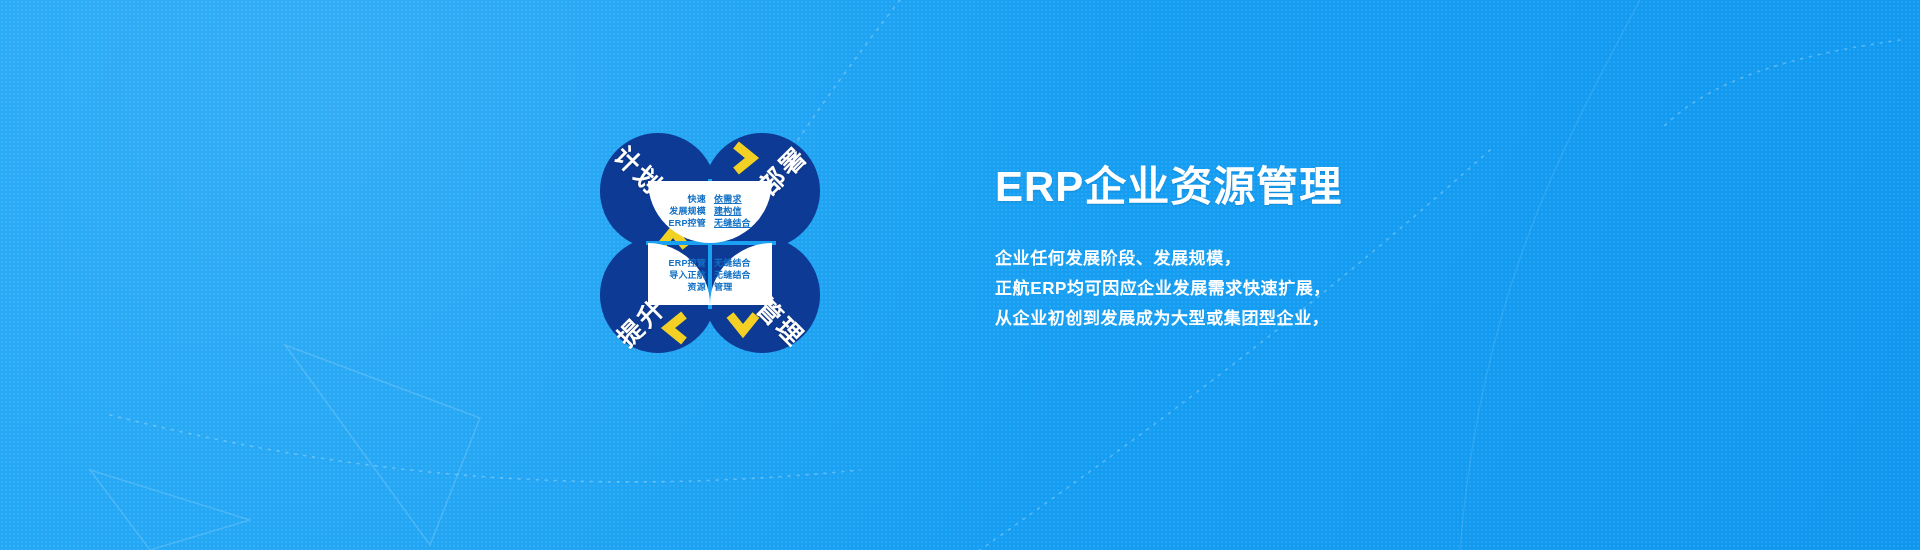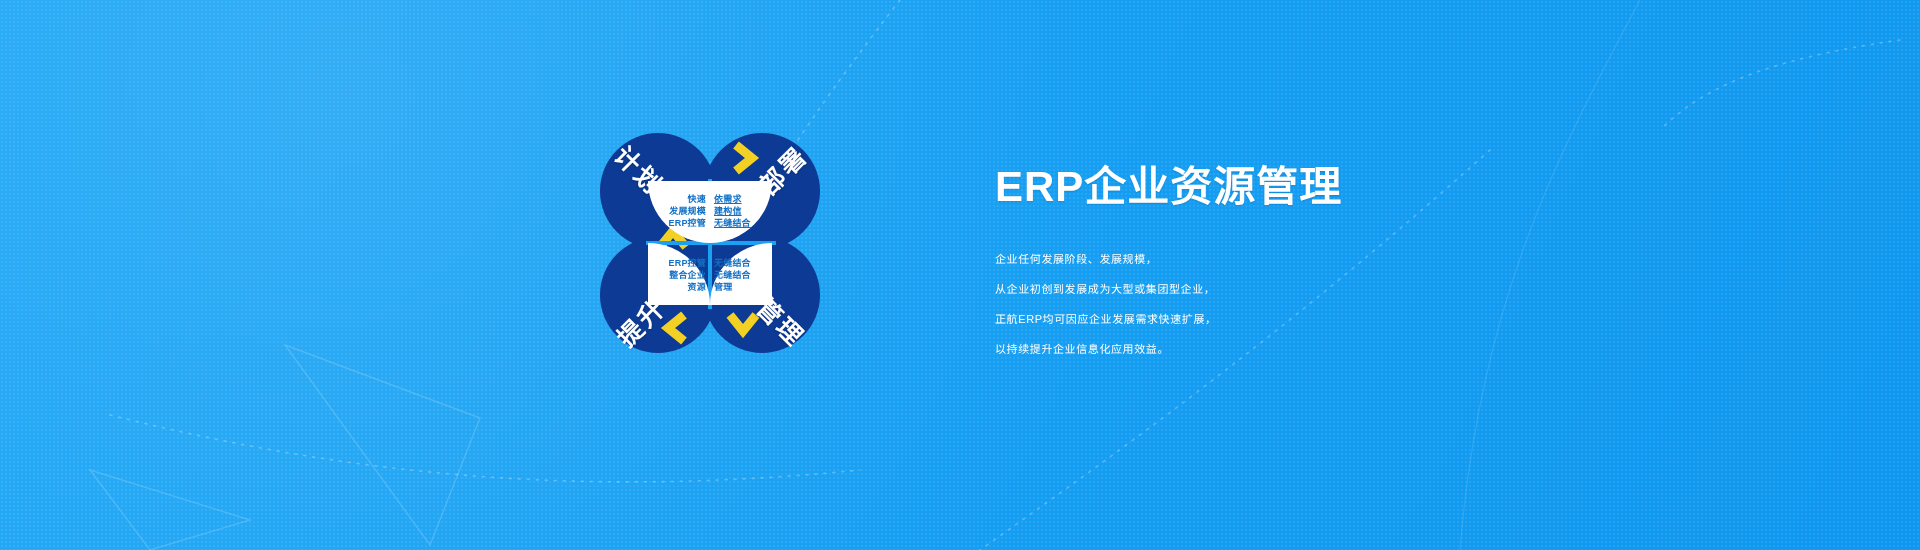--- a/index.html
+++ b/index.html
@@ -30,22 +30,22 @@
     position:absolute;left:995px;top:163px;width:760px;
   }
   #title{
     margin:0;
     font-size:42px;line-height:1.15;font-weight:bold;color:#ffffff;
     letter-spacing:1px;
     text-shadow:0 1px 2px rgba(0,40,90,.18);
   }
   #paragraph{margin:33px 0 0 0;}
   .pline{
-    font-size:11px;line-height:30px;color:#ffffff;
-    letter-spacing:.6px;white-space:nowrap;
+    font-size:17px;line-height:30px;color:#ffffff;
+    letter-spacing:.6px;white-space:nowrap;font-weight:bold;
   }
 
   
   #flower{
     position:absolute;left:600px;top:133px;width:220px;height:220px;
   }
   .petal{
     position:absolute;width:116px;height:116px;
     background:#0d3a94;
   }
@@ -160,33 +160,32 @@
       <span class="ln">发展规模</span>
       <span class="ln">ERP控管</span>
     </div>
     <div class="card tr">
       <span class="ln">依需求</span>
       <span class="ln">建构信</span>
       <span class="ln">无缝结合</span>
     </div>
     <div class="card bl">
       <span class="ln">ERP控管</span>
-      <span class="ln">整合企业</span>
+      <span class="ln">导入正航</span>
       <span class="ln">资源</span>
     </div>
     <div class="card br">
       <span class="ln">无缝结合</span>
       <span class="ln">无缝结合</span>
       <span class="ln">管理</span>
     </div>
   </div>
 
   <div id="copy">
     <h1 id="title">ERP企业资源管理</h1>
     <div id="paragraph">
       <div class="pline">企业任何发展阶段、发展规模，</div>
+      <div class="pline">正航ERP均可因应企业发展需求快速扩展，</div>
       <div class="pline">从企业初创到发展成为大型或集团型企业，</div>
-      <div class="pline">正航ERP均可因应企业发展需求快速扩展，</div>
-      <div class="pline">以持续提升企业信息化应用效益。</div>
     </div>
   </div>
 
 </div>
 
 </body></html>

